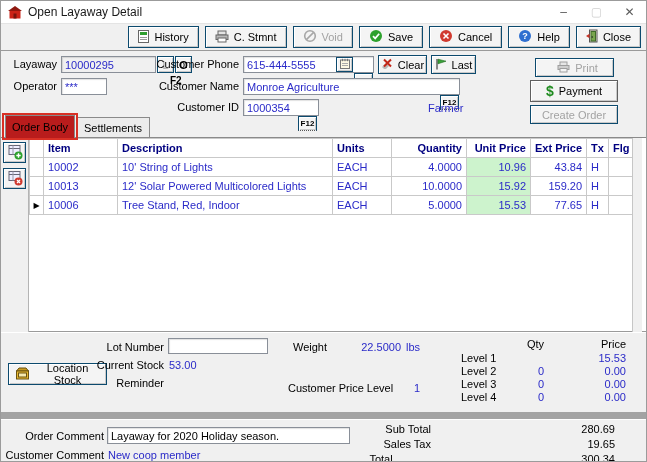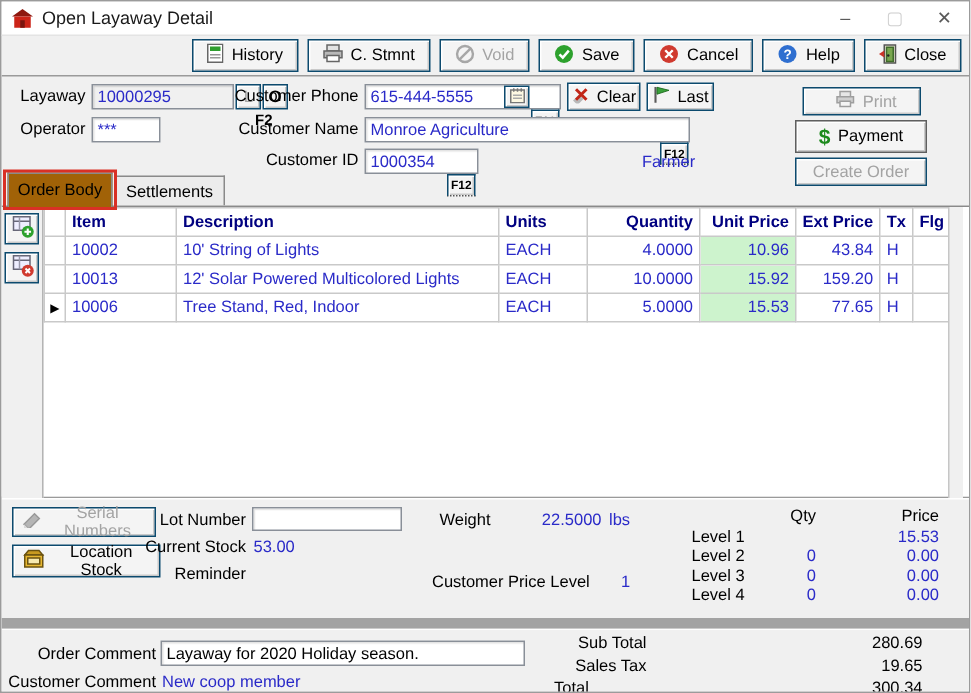--- a/index.html
+++ b/index.html
@@ -34,21 +34,21 @@
   
   .headerform{position:absolute;left:0;top:50px;width:645px;height:64px;}
   .sunken{background:#fff;border:1px solid #898f98;box-shadow:inset 1px 1px 1px rgba(0,0,0,.12);
     font-family:"Liberation Sans",sans-serif;font-size:11px;padding:0 3px;}
   input.sunken{outline:none;}
   .ro{background:#f0f0f0;}
   .f12{font-size:8px;letter-spacing:0;border-bottom:1px dotted #555;font-weight:bold;margin-top:16px;}
   
   .tab{position:absolute;display:flex;align-items:center;justify-content:center;
     background:#f0f0f0;border:1px solid #8a8a8a;border-bottom:none;}
-  .tab.active{z-index:3;background:#a16207;}
+  .tab.active{z-index:3;background:#b91c1c;}
   .tab.inactive{background:#ececec;z-index:1;}
   .annot{position:absolute;border:2px solid #d93025;z-index:5;pointer-events:none;}
   
   .tabpage{position:absolute;left:0;top:136px;width:645px;height:194px;background:#fff;
     border-top:1px solid #8a8a8a;z-index:2;}
   .leftstrip{position:absolute;left:0;top:0;width:28px;height:194px;background:#f0f0f0;
     border-right:1px solid #b4b4b4;}
   .gridbtn{position:absolute;width:23px;height:21px;}
   .grid{position:absolute;left:28px;top:0;border-collapse:collapse;table-layout:fixed;}
   .grid th,.grid td{border:1px solid #c9c9c9;height:19px;padding:0 4px;overflow:hidden;
@@ -318,29 +318,20 @@
         <td class="num">77.65</td>
         <td>H</td>
         <td></td>
       </tr>
     </tbody>
       </table>
     <div class="rightstrip"></div>
   </div>
 
   <div class="detailpanel">
-    <button class="btn abs dis" style="left:7px;top:6px;width:96px;height:20px;">
-      <span>
-        <svg width="13" height="11">
-            <path d="M1 8.5 L8 1.5 L11.2 4.7 L4.2 11.7 Z" fill="#b5b5b5" stroke="#999"></path>
-            <path d="M1 8.5 L1 11.7 L4.2 11.7Z" fill="#d9d9d9"></path>
-          </svg>
-      </span>
-      <span>Serial Numbers</span>
-    </button>
     <button class="btn abs" style="left:7px;top:31px;width:99px;height:22px;">
       <span>
         <svg width="15" height="13">
             <path d="M1.5 4 L4 1 H11 L13.5 4 Z" fill="#c89a20" stroke="#6b5310"></path>
             <rect x="1.5" y="4" width="12" height="8" fill="#e7b731" stroke="#6b5310"></rect>
             <rect x="3.5" y="6" width="8" height="4" fill="#f6e9b0" stroke="#6b5310"></rect>
           </svg>
       </span>
       <span>Location Stock</span>
     </button>

